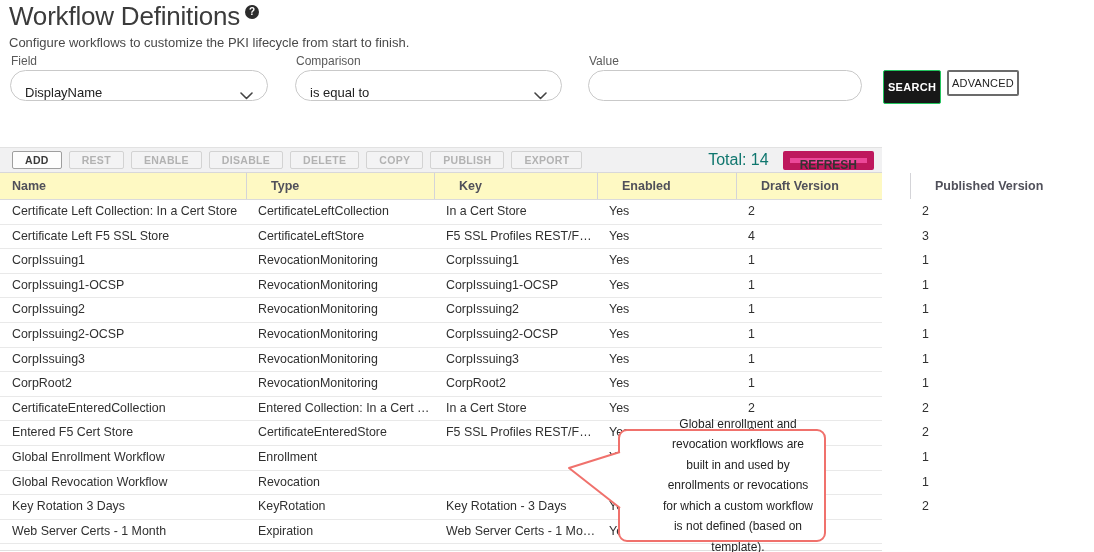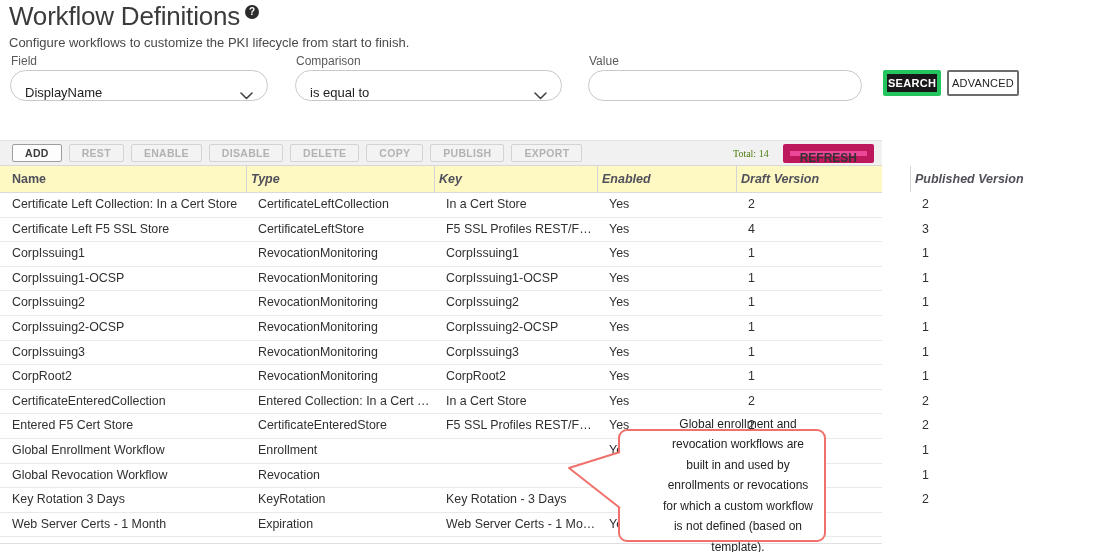--- a/index.html
+++ b/index.html
@@ -35,68 +35,68 @@
   .select-box .chev { margin-left: auto; display: flex; }
   .sel-field { left: 10px; width: 258px; }
   .sel-comparison { left: 295px; width: 267px; }
   .value-input {
     position: absolute; left: 588px; top: 70px; width: 274px; height: 31px;
     border: 1px solid #c9c9c9; border-radius: 16px; background: #fff;
     font-size: 13px; color: #222; padding: 0 14px; outline: none;
     font-family: "Liberation Sans", sans-serif;
   }
   .btn-search {
-    position: absolute; left: 883px; top: 70px; width: 58px; height: 26px;
-    background: #181818; color: #fff; border: 4px solid #22c55e; border-radius: 2px;
+    position: absolute; left: 883px; top: 70px; width: 58px; height: 34px;
+    background: #181818; color: #fff; border: 1px solid #22c55e; border-radius: 2px;
     font-size: 11px; font-weight: bold; letter-spacing: 0.3px; cursor: pointer;
     font-family: "Liberation Sans", sans-serif;
   }
   .btn-advanced {
     position: absolute; left: 947px; top: 70px; width: 72px; height: 26px;
     background: #fff; color: #222; border: 2px solid #6b6b6b; border-radius: 2px;
     font-size: 11px; font-weight: normal; letter-spacing: 0.2px; cursor: pointer;
     font-family: "Liberation Sans", sans-serif;
   }
   
-  .grid-wrap { position: absolute; left: 0; top: 140px; width: 882px; }
+  .grid-wrap { position: absolute; left: 0; top: 147px; width: 882px; }
   .toolbar {
     height: 26px; background: #f1f1f2;
     border-top: 1px solid #e2e2e2; border-bottom: 1px solid #d8d8da;
     display: flex; align-items: center; padding: 0 8px 0 12px;
   }
   .tb-btn {
     height: 18px; padding: 0 12px; margin-right: 7px;
     font-size: 10.5px; font-weight: bold; letter-spacing: 0.3px;
     border-radius: 2px; cursor: pointer;
     font-family: "Liberation Sans", sans-serif;
   }
   .tb-btn.on  { background: #fdfdfd; border: 1px solid #9e9e9e; color: #3a3a3a; }
   .tb-btn.off { background: #f3f3f4; border: 1px solid #d3d3d3; color: #b2b2b2; cursor: default; }
   .tb-right { margin-left: auto; display: flex; align-items: center; }
-  .total-label { font-size: 10px; color: #4d7c0f; margin-right: 14px; font-family: Liberation Serif, serif; }
+  .total-label { font-size: 16px; color: #0f766e; margin-right: 14px; }
   .btn-refresh {
     height: 19px; padding: 0 10px; background: #ec4899;
     border: 7px solid #be185d; border-radius: 2px;
     font-size: 12px; font-weight: bold; color: #333; cursor: pointer;
     font-family: "Liberation Sans", sans-serif;
   }
   
   .thead, .trow {
     display: grid;
     grid-template-columns: 246px 188px 163px 139px 174px 184px;
   }
   .thead {
     height: 27px; background: #fef9c3; border-bottom: 1px solid #dadadc;
   }
   .th {
     font-size: 12.5px; font-weight: bold; color: #50505a;
     line-height: 26px; padding-left: 12px; cursor: pointer;
     white-space: nowrap; overflow: hidden;
   }
-  .th + .th { border-left: 1px solid #d4d4d8; padding-left: 4px; font-style: italic; }
+  .th + .th { border-left: 1px solid #d4d4d8; padding-left: 24px; }
   .trow { height: 24.6px; border-bottom: 1px solid #e9e9e9; background: #fff; cursor: pointer; }
   .td {
     font-size: 12.4px; color: #303030; line-height: 23.6px; padding-left: 12px;
     white-space: nowrap; overflow: hidden; text-overflow: ellipsis;
   }
   .tfoot-strip { height: 7px; border-bottom: 1px solid #e0e0e0; }
   
   .callout-bubble {
     position: absolute; left: 618px; top: 429px; width: 208px; height: 113px;
     background: #fff; border: 2px solid #f0716c; border-radius: 9px;

